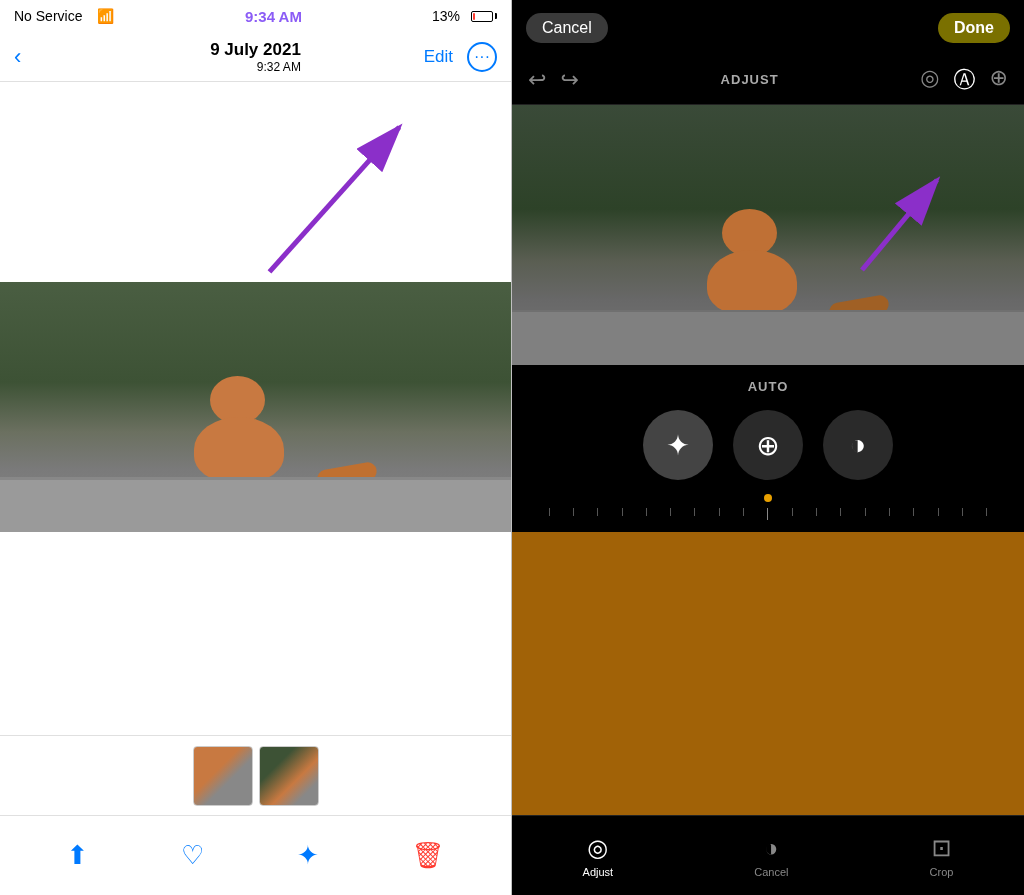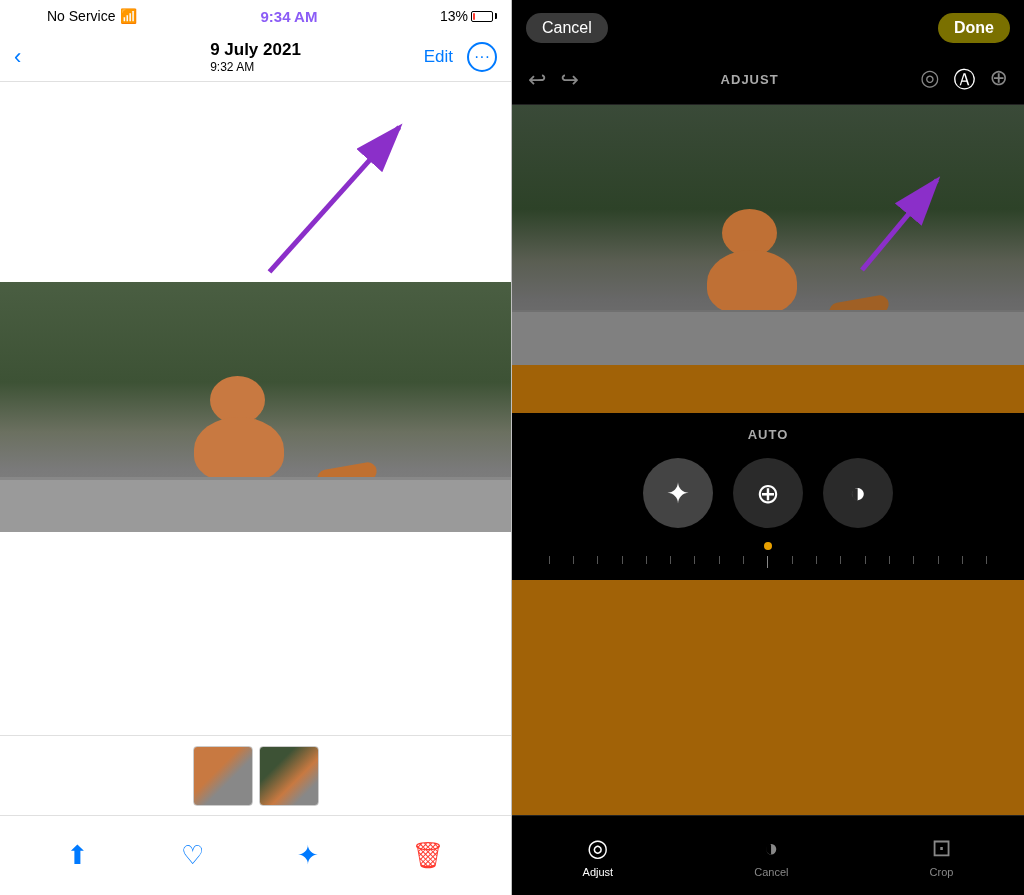--- a/index.html
+++ b/index.html
@@ -17,35 +17,35 @@
     }
 
     .status-bar {
       display: flex;
       align-items: center;
       justify-content: space-between;
       padding: 6px 14px;
       height: 32px;
       background: #fff;
     }
-    .status-left { display: flex; align-items: center; gap: 5px; font-size: 14px; font-weight: 500; color: #000; margin-left: 33px; }
+    .status-left { display: flex; align-items: center; gap: 15px; font-size: 14px; font-weight: 500; color: #000; }
     .status-center { font-size: 15px; font-weight: 600; color: #8b5cf6; }
-    .status-right { display: flex; align-items: center; gap: 3px; font-size: 14px; color: #000; }
+    .status-right { display: flex; align-items: center; gap: 11px; font-size: 14px; color: #000; }
 
     .nav-bar {
       display: flex;
       align-items: center;
       padding: 6px 14px;
       height: 50px;
       background: #fff;
       border-bottom: 1px solid #e0e0e0;
       position: relative;
     }
     .nav-back { color: #007aff; font-size: 22px; cursor: pointer; }
-    .nav-title-group { position: absolute; left: 50%; transform: translateX(-50%); text-align: left; }
+    .nav-title-group { position: absolute; left: 50%; transform: translateX(-50%); text-align: right; }
     .nav-date { font-size: 17px; font-weight: 600; color: #000; }
     .nav-time { font-size: 12px; color: #000000; }
     .nav-actions { margin-left: auto; display: flex; align-items: center; gap: 14px; }
     .nav-edit { color: #007aff; font-size: 17px; font-weight: 400; cursor: pointer; }
     .nav-more { width: 30px; height: 30px; border: 2px solid #007aff; border-radius: 50%; display: flex; align-items: center; justify-content: center; cursor: pointer; color: #007aff; font-size: 16px; }
 
     .photo-area {
       flex: 1;
       display: flex;
       flex-direction: column;
@@ -262,21 +262,20 @@
       height: 115px;
       pointer-events: none;
     }
 
     .auto-section {
       background: #000;
       padding: 14px 0 8px;
       display: flex;
       flex-direction: column;
       align-items: center;
-      margin-top: 48px;
     }
     .auto-label { color: #aaa; font-size: 13px; font-weight: 600; letter-spacing: 1px; margin-bottom: 16px; }
 
     .auto-buttons {
       display: flex;
       gap: 20px;
       margin-bottom: 14px;
     }
     .auto-btn {
       width: 70px;

